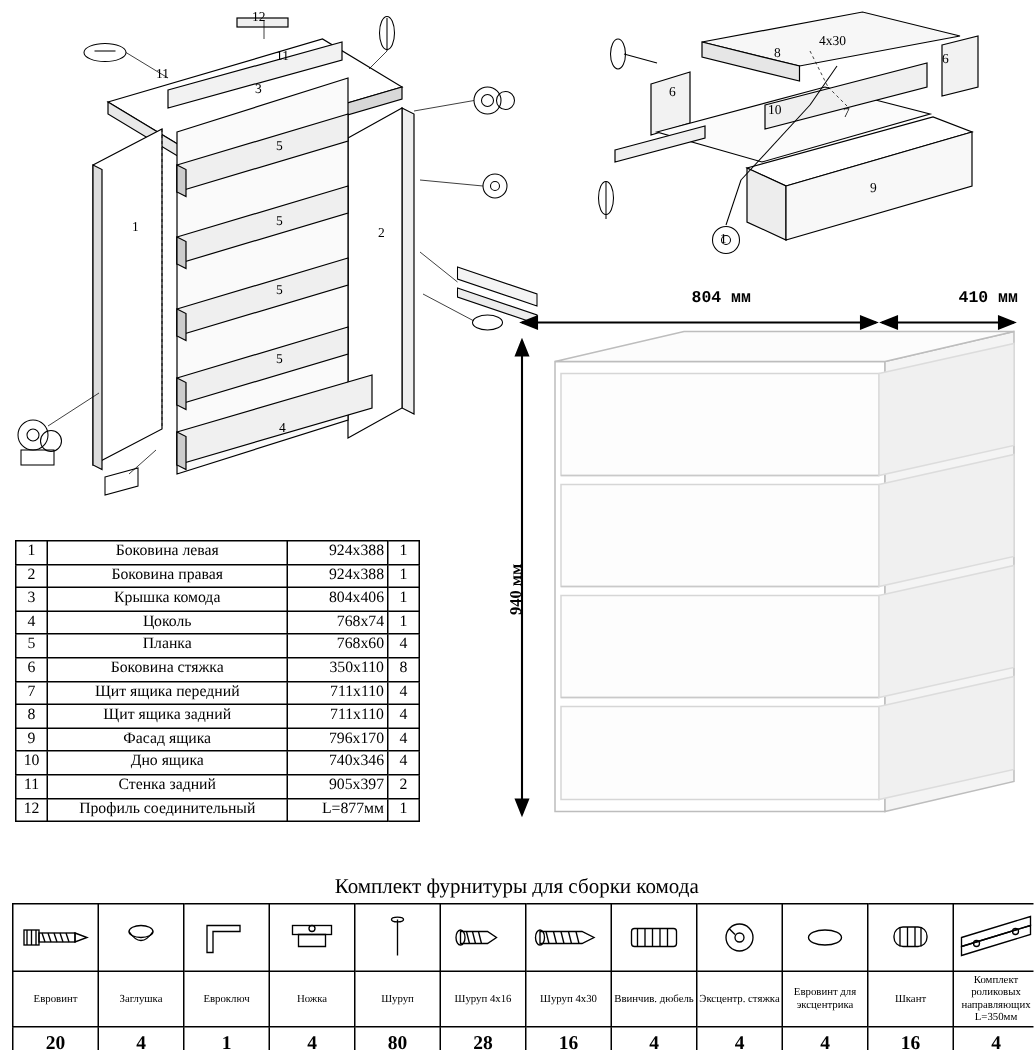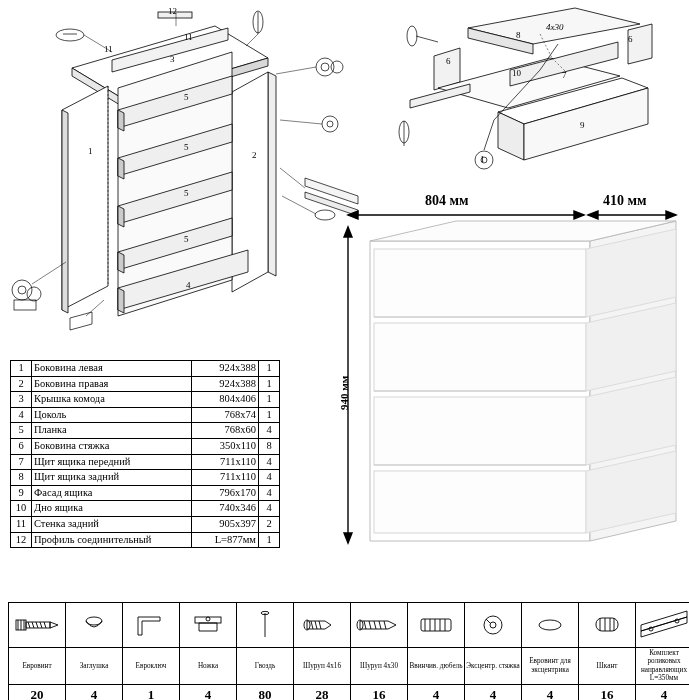--- a/index.html
+++ b/index.html
@@ -19,40 +19,40 @@
 
   
   .parts-table{
     position:absolute;left:10px;top:360px;width:270px;
     border-collapse:collapse;font-size:10.5px;
   }
   .parts-table td{
     border:1px solid #000;padding:0 2px;height:14.6px;line-height:14.6px;
   }
   .parts-table td.num{width:16px;text-align:center;}
-  .parts-table td.name{}
+  .parts-table td.name{text-align:center;}
   .parts-table td.dim{width:62px;text-align:right;}
   .parts-table td.qty{width:16px;text-align:center;}
 
   
   .hw-title{
     position:absolute;left:0;top:584px;width:689px;text-align:center;
     font-size:14px;font-family:"Liberation Serif",serif;
   }
   .hw-table{
     position:absolute;left:8px;top:602px;width:673px;
     border-collapse:collapse;text-align:center;
   }
   .hw-table td{border:1px solid #000;}
   .hw-pic{height:42px;}
   .hw-name{height:26px;font-size:7.2px;line-height:8.4px;padding:1px;vertical-align:middle;}
   .hw-qty{height:19px;font-size:13px;font-weight:bold;vertical-align:middle;}
 
   
-  .dim-lbl{position:absolute;font-size:14px;font-weight:bold;font-family:Liberation Serif, serif;}
+  .dim-lbl{position:absolute;font-size:11px;font-weight:bold;font-family:Liberation Mono, monospace;margin-left:36px;}
   .dim-vert{
     position:absolute;font-size:11px;font-weight:bold;
     transform:rotate(-90deg);transform-origin:left top;white-space:nowrap;
   }
 
   
   .cnum{position:absolute;font-size:9px;font-family:"Liberation Serif",serif;}
 </style>
 </head>
 <body>
@@ -172,21 +172,21 @@
           <line x1="94" y1="150" x2="104" y2="120"></line>
           <line x1="104" y1="120" x2="150" y2="70"></line>
           <line x1="150" y1="70" x2="168" y2="44"></line>
         </g>
         <g stroke-width="0.5" stroke-dasharray="2,2">
           <line x1="150" y1="34" x2="162" y2="58"></line>
           <line x1="162" y1="58" x2="176" y2="72"></line>
         </g>
       </g>
     </svg>
-    <span class="cnum" style="left:156px;top:22px;font-style:italic;">4х30</span>
+    <span class="cnum" style="left:156px;top:22px;">4х30</span>
     <span class="cnum" style="left:126px;top:30px;">8</span>
     <span class="cnum" style="left:238px;top:34px;">6</span>
     <span class="cnum" style="left:56px;top:56px;">6</span>
     <span class="cnum" style="left:122px;top:68px;">10</span>
     <span class="cnum" style="left:172px;top:70px;">7</span>
     <span class="cnum" style="left:190px;top:120px;">9</span>
     <span class="cnum" style="left:90px;top:154px;">1</span>
   </div>
 
   <div class="abs" style="left:320px;top:185px;width:369px;height:385px;">
@@ -304,20 +304,21 @@
         </tr>
         <tr>
           <td class="num">12</td>
           <td class="name">Профиль соединительный</td>
           <td class="dim">L=877мм</td>
           <td class="qty">1</td>
         </tr>
       </tbody>
   </table>
 
+  <div class="hw-title">Комплект фурнитуры для сборки комода</div>
 
   <table class="hw-table">
     <tbody>
       <tr id="hw-pics">
           <td class="hw-pic">
             <svg width="54" height="40" viewBox="0 0 54 40">
               <g fill="none" stroke="#000" stroke-width="0.9">
                 <rect x="6" y="15" width="10" height="10"></rect>
                 <line x1="8" y1="15" x2="8" y2="25"></line>
                 <line x1="11" y1="15" x2="11" y2="25"></line>
@@ -436,21 +437,21 @@
                 <circle cx="40" cy="16" r="2"></circle>
               </g>
             </svg>
           </td>
         </tr>
       <tr id="hw-names">
           <td class="hw-name">Евровинт</td>
           <td class="hw-name">Заглушка</td>
           <td class="hw-name">Евроключ</td>
           <td class="hw-name">Ножка</td>
-          <td class="hw-name">Гвоздь</td>
+          <td class="hw-name">Шуруп</td>
           <td class="hw-name">Шуруп 4х16</td>
           <td class="hw-name">Шуруп 4х30</td>
           <td class="hw-name">Ввинчив. дюбель</td>
           <td class="hw-name">Эксцентр. стяжка</td>
           <td class="hw-name">Евровинт для эксцентрика</td>
           <td class="hw-name">Шкант</td>
           <td class="hw-name">Комплект роликовых направляющих L=350мм</td>
         </tr>
       <tr id="hw-qtys">
           <td class="hw-qty">20</td>

